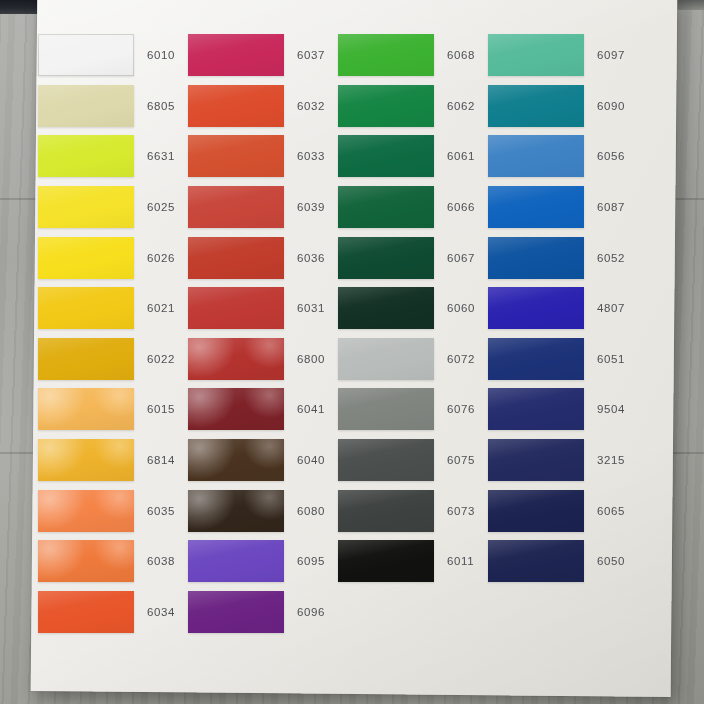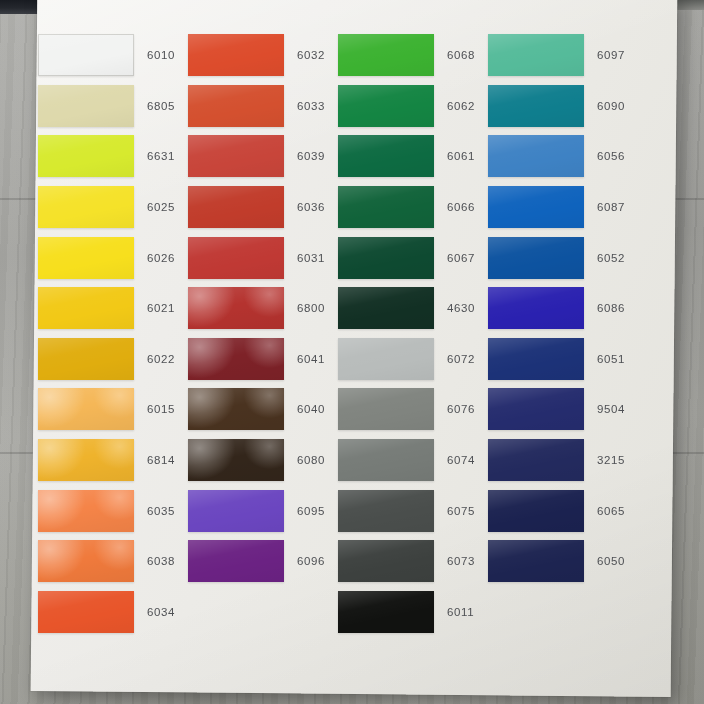--- a/index.html
+++ b/index.html
@@ -185,20 +185,24 @@
           <div class="swatch gloss" title="6038" style="background: rgb(240, 122, 60);"></div>
           <span class="code">6038</span>
         </div>
         <div class="swatch-row">
           <div class="swatch" title="6034" style="background: rgb(232, 85, 42);"></div>
           <span class="code">6034</span>
         </div>
       </div>
       <div class="column">
         <div class="swatch-row">
+          <div class="swatch" title="6037" style="background: rgb(200, 41, 90);"></div>
+          <span class="code">6037</span>
+        </div>
+        <div class="swatch-row">
           <div class="swatch" title="6032" style="background: rgb(221, 76, 44);"></div>
           <span class="code">6032</span>
         </div>
         <div class="swatch-row">
           <div class="swatch" title="6033" style="background: rgb(212, 80, 47);"></div>
           <span class="code">6033</span>
         </div>
         <div class="swatch-row">
           <div class="swatch" title="6039" style="background: rgb(200, 69, 58);"></div>
           <span class="code">6039</span>
@@ -252,35 +256,31 @@
         <div class="swatch-row">
           <div class="swatch" title="6066" style="background: rgb(17, 99, 58);"></div>
           <span class="code">6066</span>
         </div>
         <div class="swatch-row">
           <div class="swatch" title="6067" style="background: rgb(14, 74, 49);"></div>
           <span class="code">6067</span>
         </div>
         <div class="swatch-row">
           <div class="swatch" title="6060" style="background: rgb(18, 48, 36);"></div>
-          <span class="code">4630</span>
+          <span class="code">6060</span>
         </div>
         <div class="swatch-row">
           <div class="swatch" title="6072" style="background: rgb(184, 188, 187);"></div>
           <span class="code">6072</span>
         </div>
         <div class="swatch-row">
           <div class="swatch" title="6076" style="background: rgb(128, 132, 127);"></div>
           <span class="code">6076</span>
         </div>
         <div class="swatch-row">
-          <div class="swatch" title="6074" style="background: rgb(118, 123, 119);"></div>
-          <span class="code">6074</span>
-        </div>
-        <div class="swatch-row">
           <div class="swatch" title="6075" style="background: rgb(74, 78, 76);"></div>
           <span class="code">6075</span>
         </div>
         <div class="swatch-row">
           <div class="swatch" title="6073" style="background: rgb(61, 65, 63);"></div>
           <span class="code">6073</span>
         </div>
         <div class="swatch-row">
           <div class="swatch" title="6011" style="background: rgb(17, 18, 16);"></div>
           <span class="code">6011</span>
@@ -302,21 +302,21 @@
         <div class="swatch-row">
           <div class="swatch" title="6087" style="background: rgb(15, 99, 189);"></div>
           <span class="code">6087</span>
         </div>
         <div class="swatch-row">
           <div class="swatch" title="6052" style="background: rgb(13, 83, 160);"></div>
           <span class="code">6052</span>
         </div>
         <div class="swatch-row">
           <div class="swatch" title="6086" style="background: rgb(42, 33, 176);"></div>
-          <span class="code">6086</span>
+          <span class="code">4807</span>
         </div>
         <div class="swatch-row">
           <div class="swatch" title="6051" style="background: rgb(28, 50, 120);"></div>
           <span class="code">6051</span>
         </div>
         <div class="swatch-row">
           <div class="swatch" title="6049" style="background: rgb(37, 44, 110);"></div>
           <span class="code">9504</span>
         </div>
         <div class="swatch-row">

